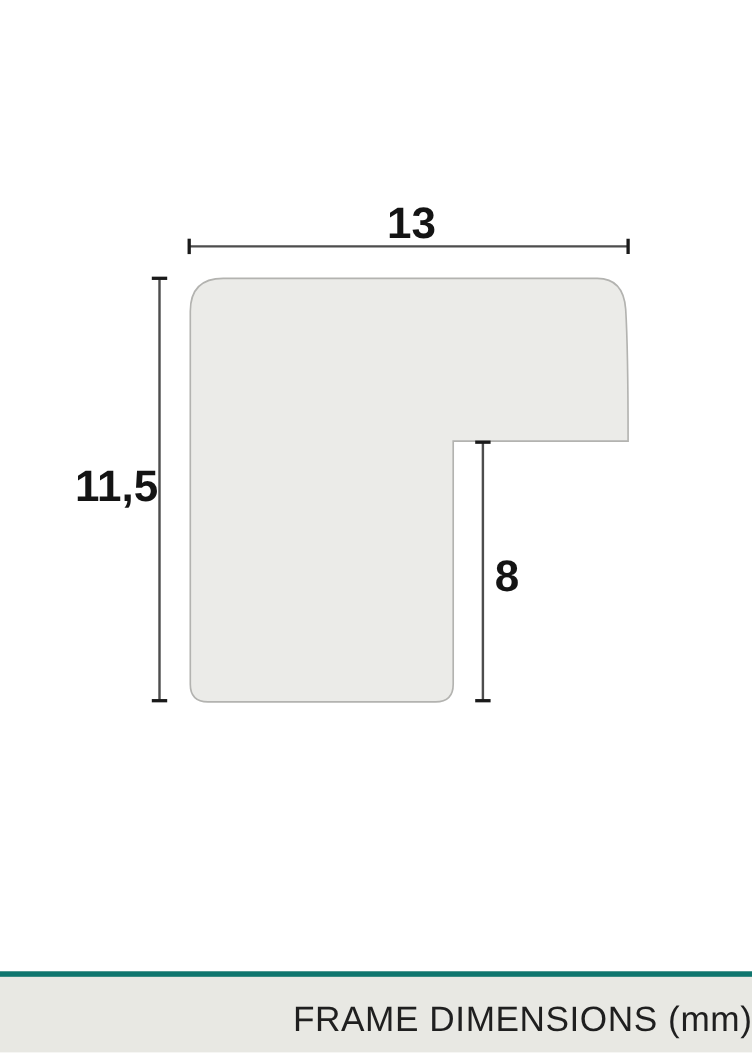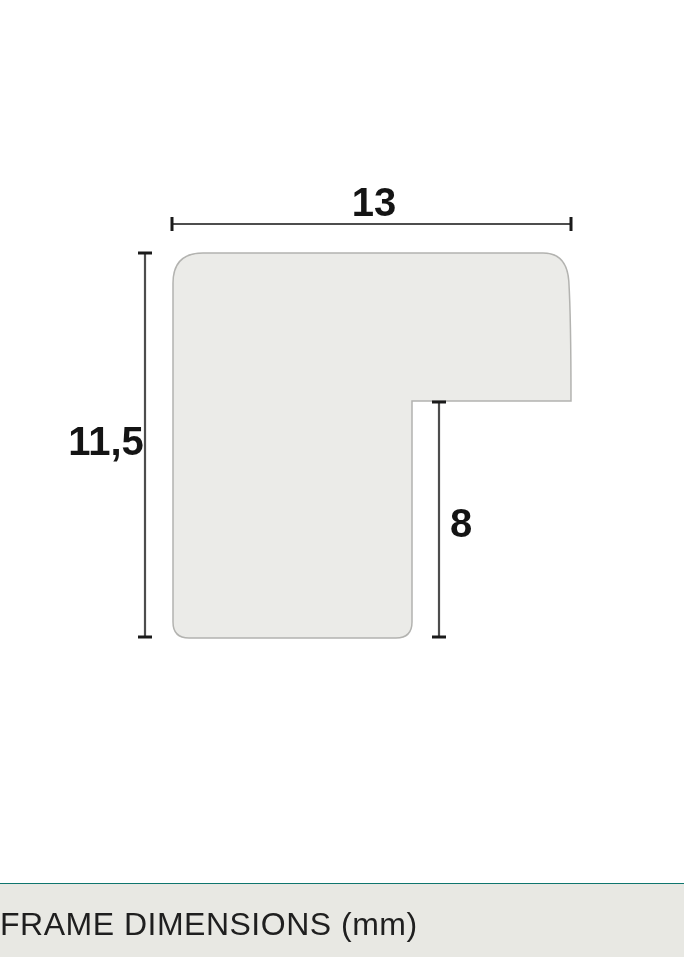--- a/index.html
+++ b/index.html
@@ -33,25 +33,25 @@
     font-size: 40px;
     fill: #141414;
   }
   .footer-bar {
     position: absolute;
     left: 0;
     bottom: 0;
     width: 684px;
     height: 74px;
     background: #e8e8e3;
-    border-top: 1px solid #0f766e;
+    border-top: 5px solid #0f766e;
     box-sizing: border-box;
     display: flex;
     align-items: center;
-    justify-content: flex-start;
+    justify-content: flex-end;
   }
   .footer-text {
     font-family: "Liberation Sans", sans-serif;
     font-size: 32px;
     font-weight: 400;
     letter-spacing: 0.5px;
     color: #1f1f1f;
     padding-top: 8px;
   }
 </style>

